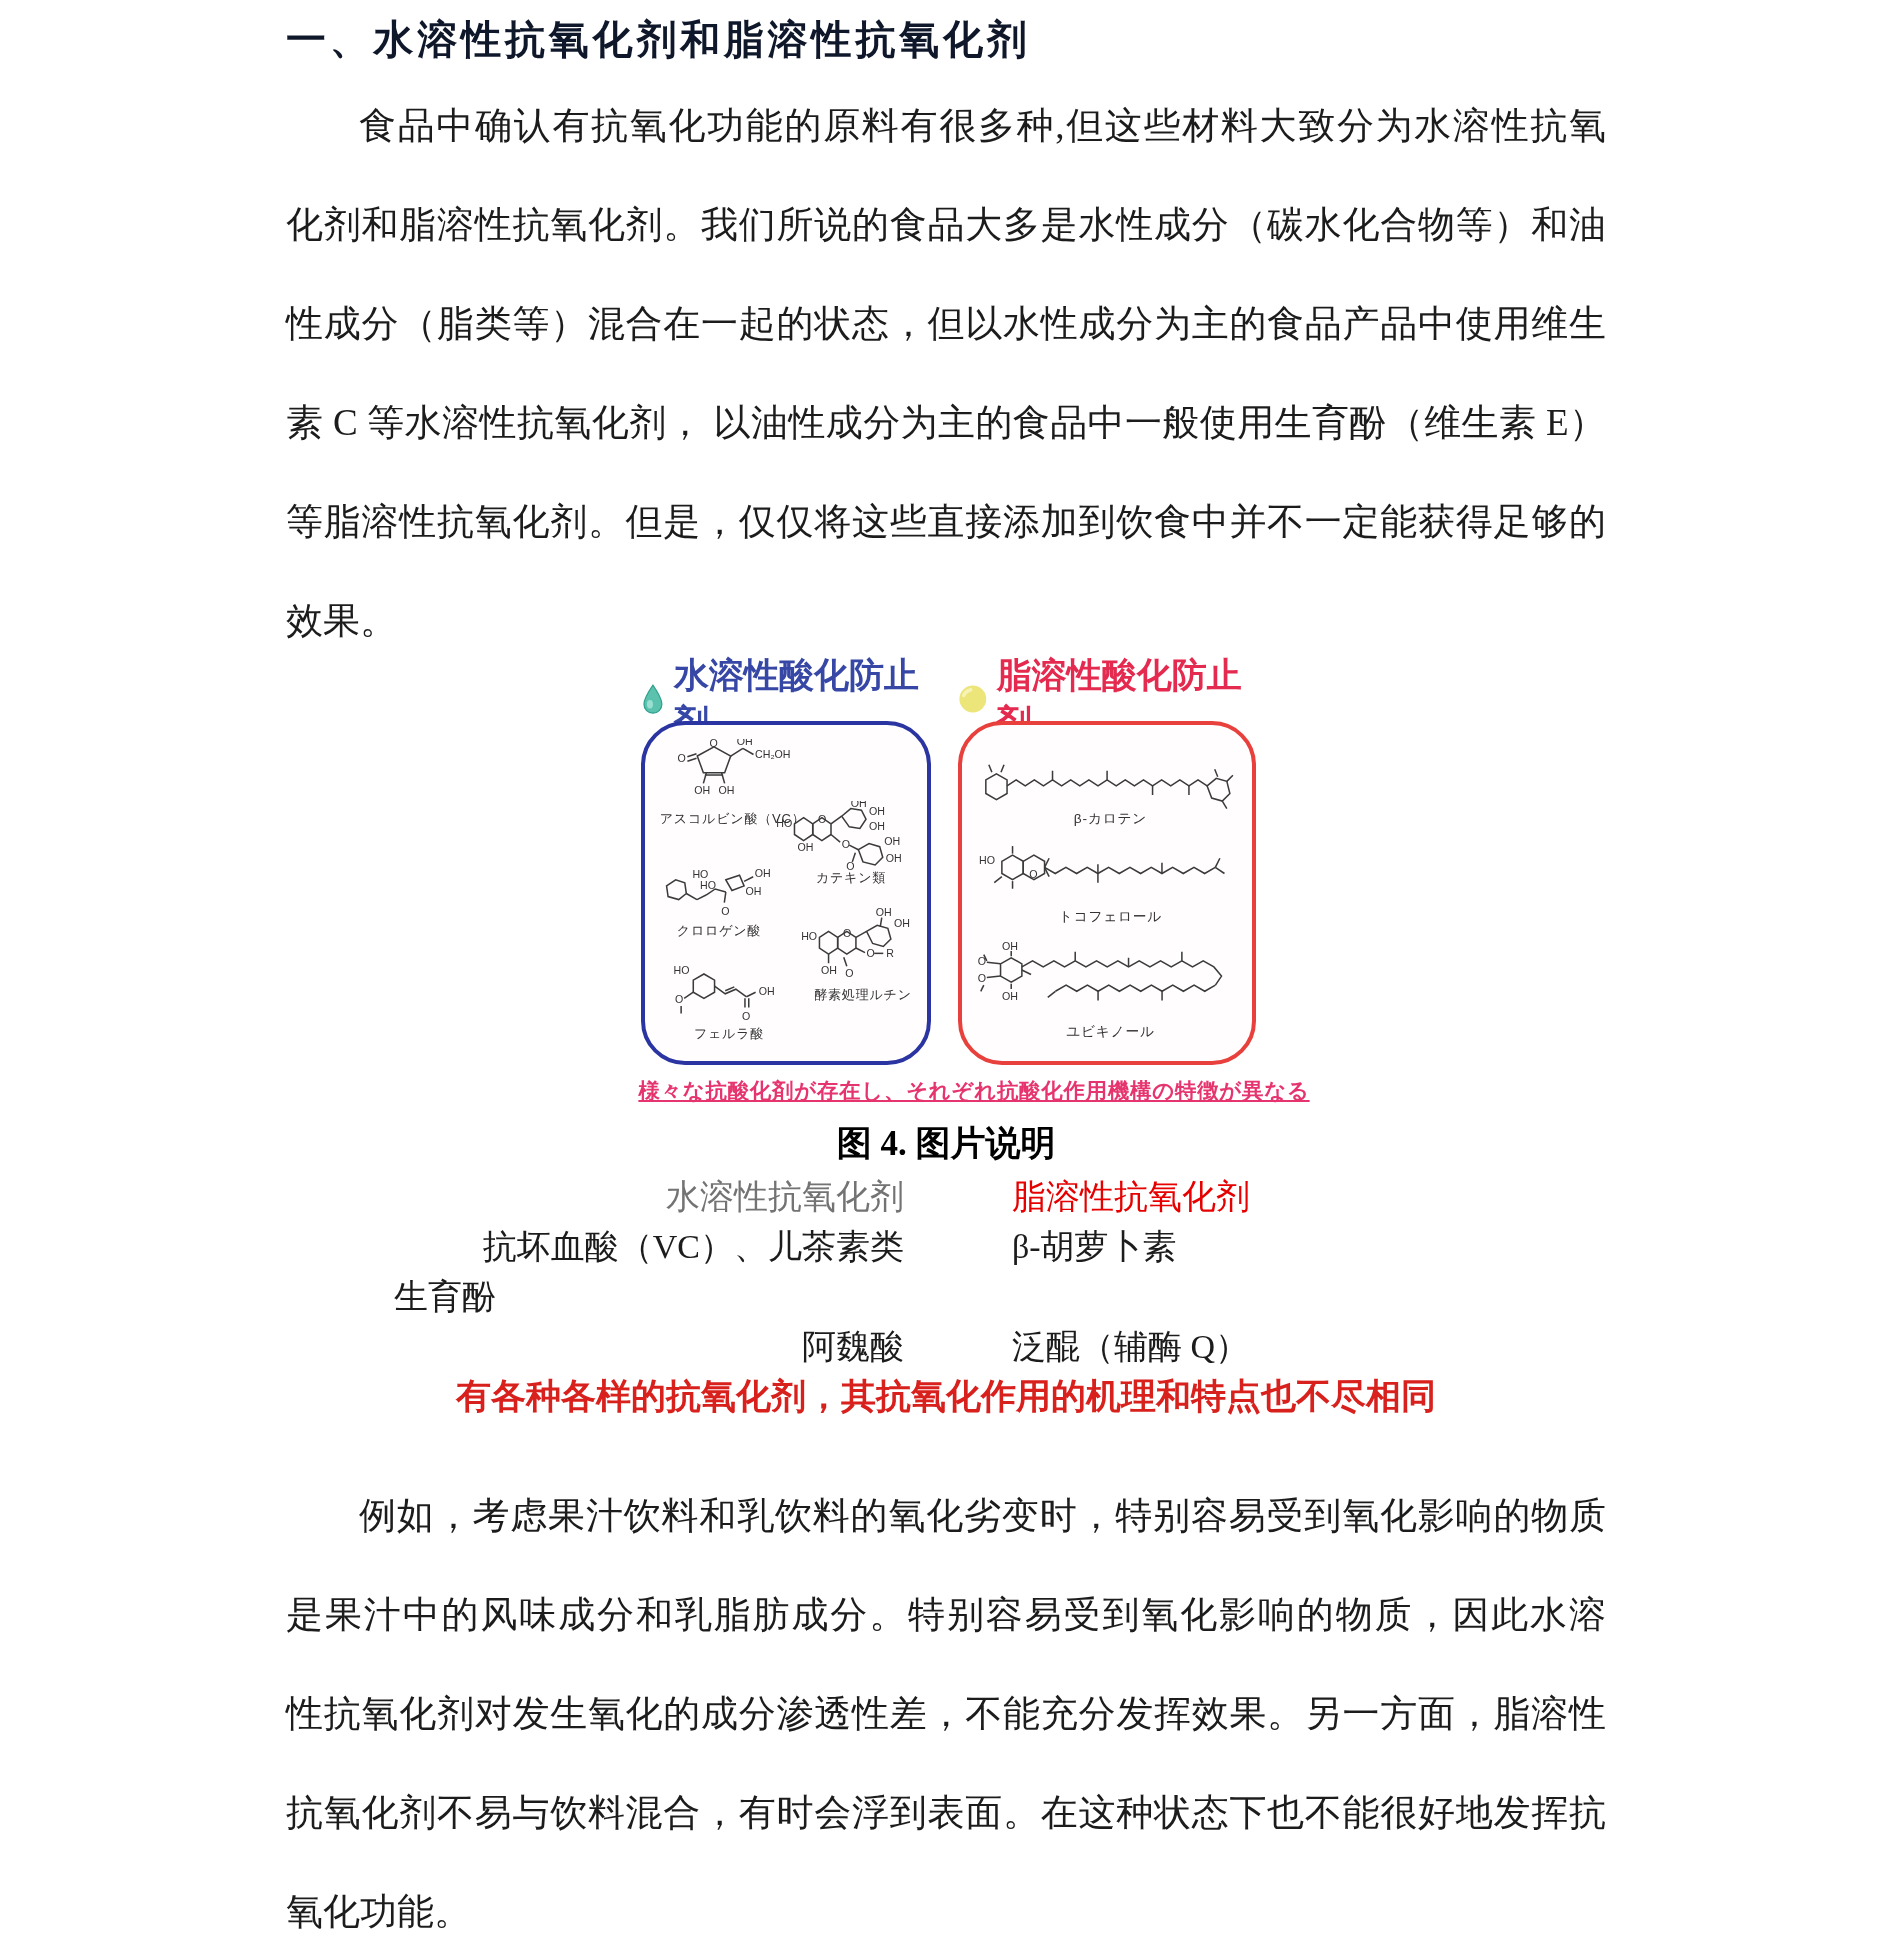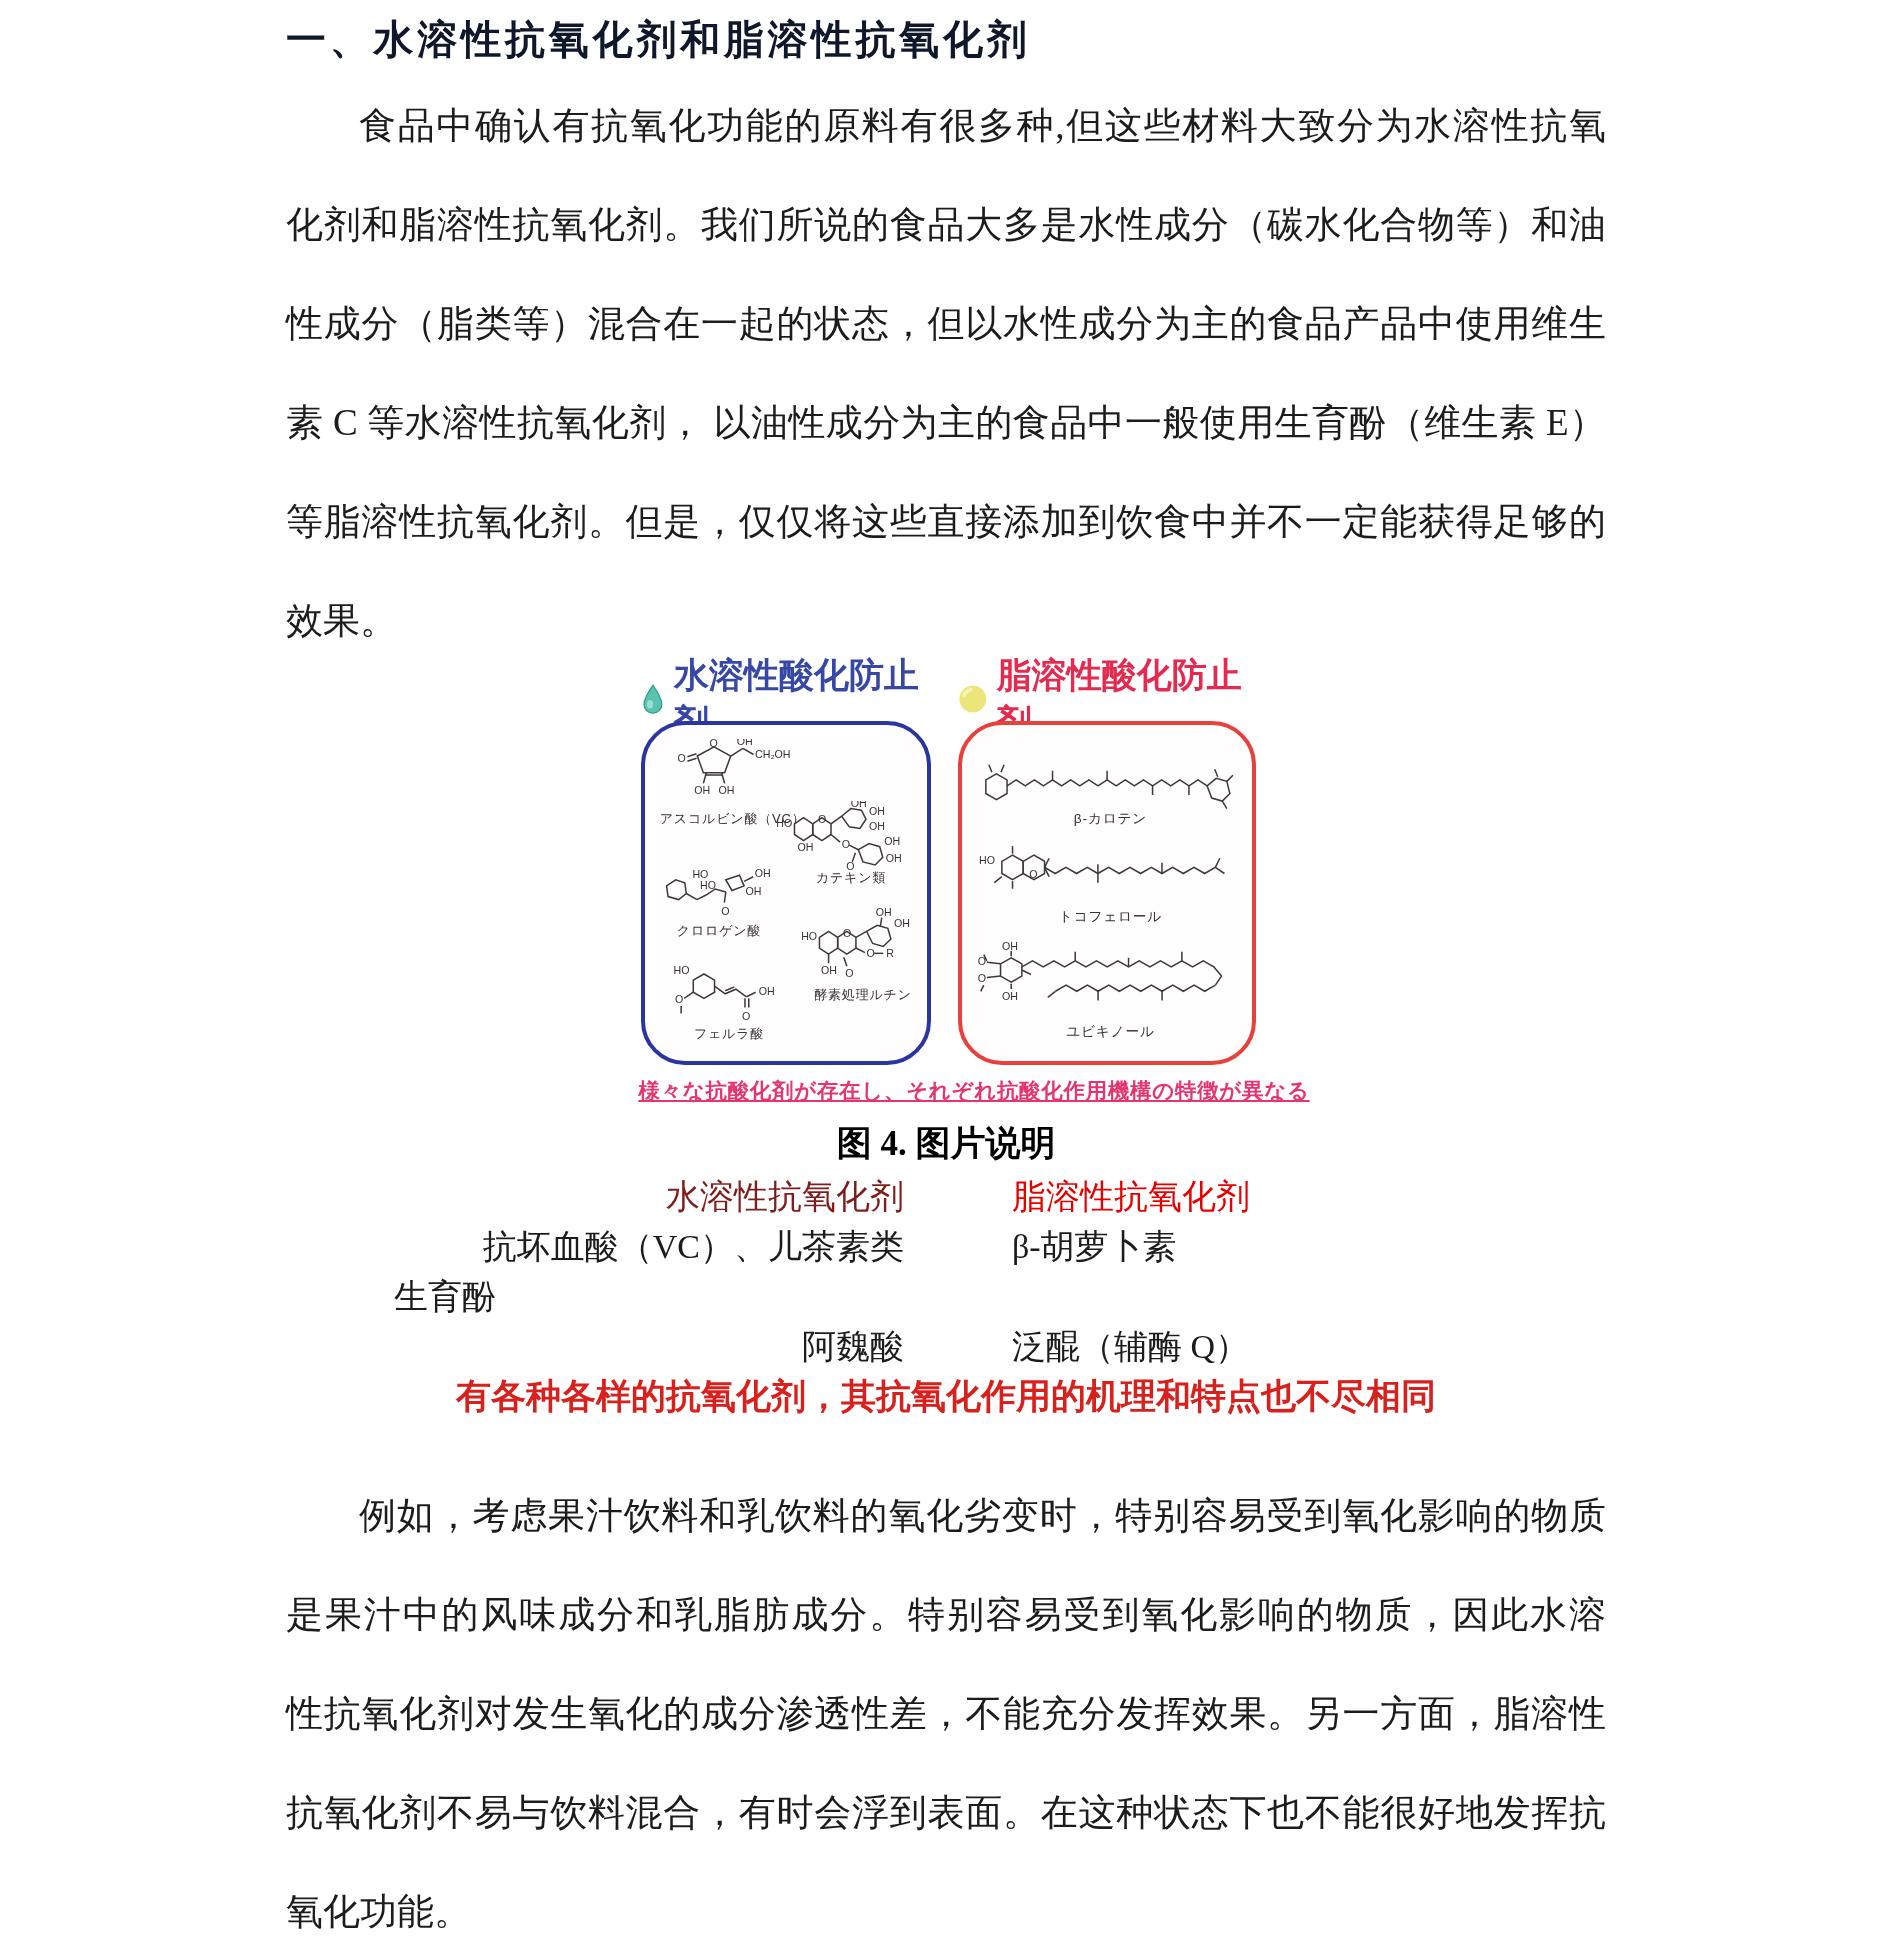--- a/index.html
+++ b/index.html
@@ -38,21 +38,21 @@
   #figure-note{position:absolute;left:0;top:1076px;width:1892px;text-align:center;
                font-family:"Liberation Sans","DejaVu Sans",sans-serif;font-weight:bold;font-size:21.4px;
                color:#e6346e;text-decoration:underline;letter-spacing:0.8px;padding-left:28px;}
   #figure-caption{position:absolute;left:0;top:1120px;width:1892px;text-align:center;
                   font-size:35px;font-weight:bold;color:#000;}
   
   #legend{position:absolute;left:286px;top:1172px;width:1320px;}
   .legend-row{display:flex;height:50px;line-height:50px;font-size:34px;}
   .legend-left{width:618px;text-align:right;}
   .legend-right{margin-left:108px;text-align:left;}
-  #legend-water-header{color:#7f1d1d;}
+  #legend-water-header{color:#737373;}
   #legend-oil-header{color:#e60000;}
   #conclusion-note{position:absolute;left:0;top:1372px;width:1892px;height:50px;line-height:50px;
                    text-align:center;font-size:35px;font-weight:bold;color:#d8201c;}
 </style>
 </head>
 <body>
 
 <div id="page">
 
   <div id="doc-title">一、水溶性抗氧化剂和脂溶性抗氧化剂</div>

